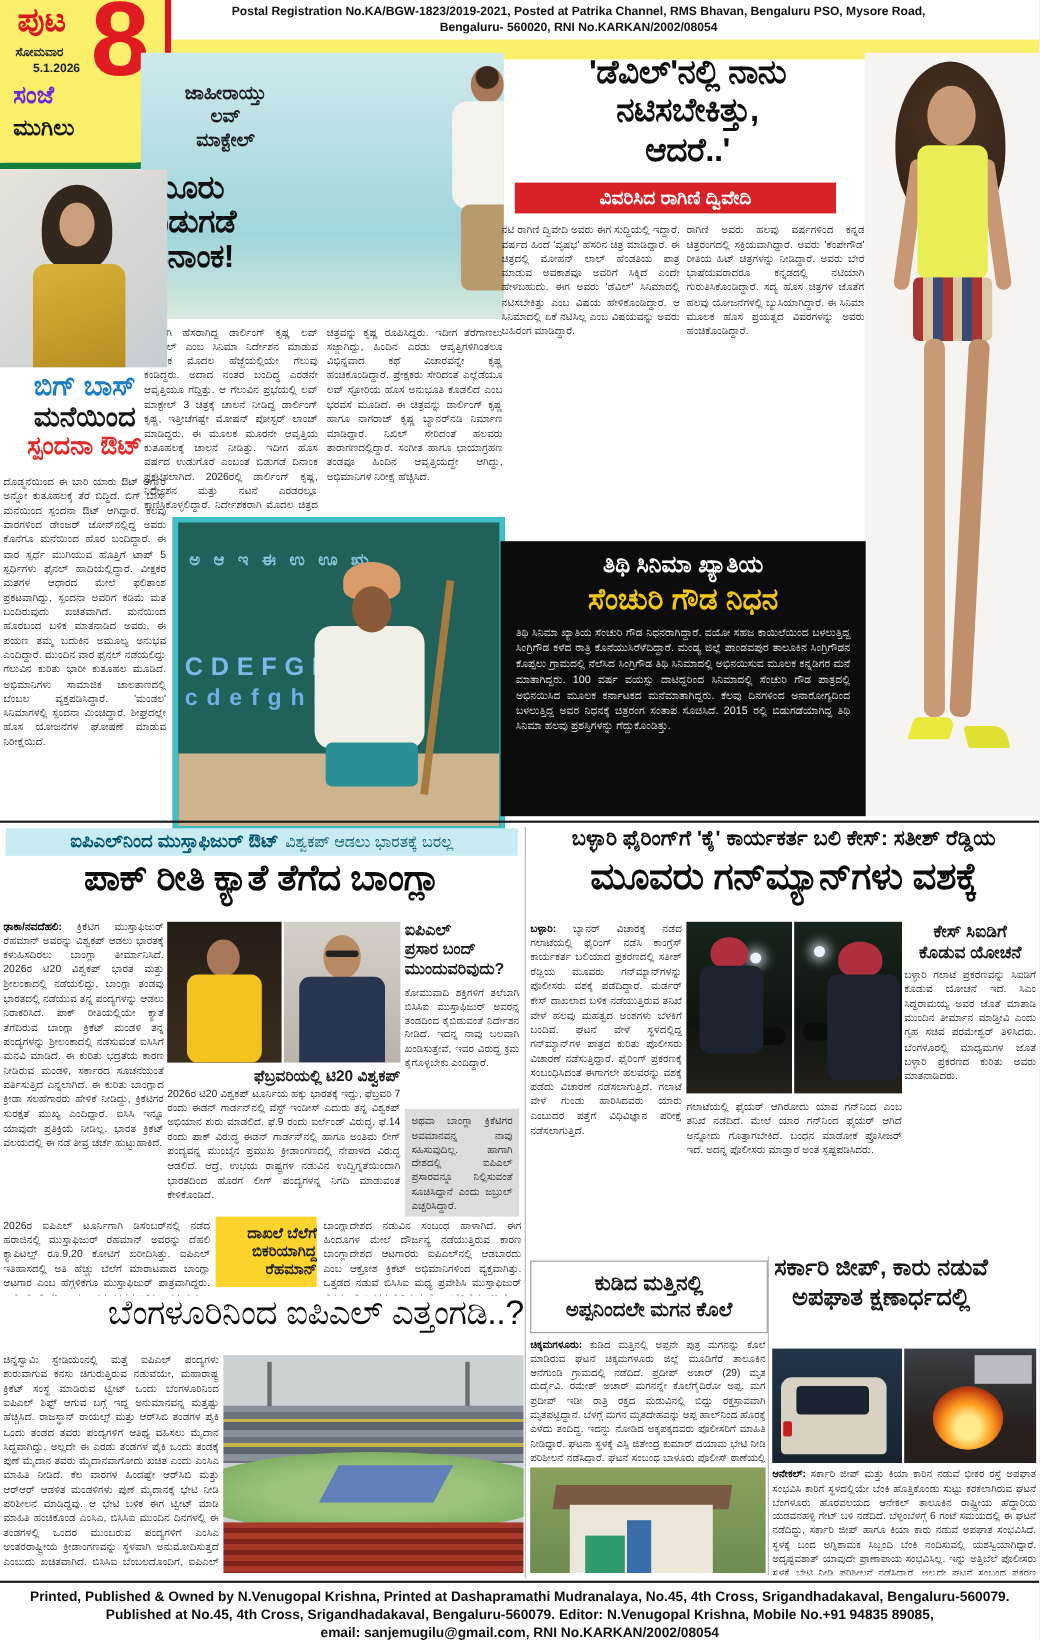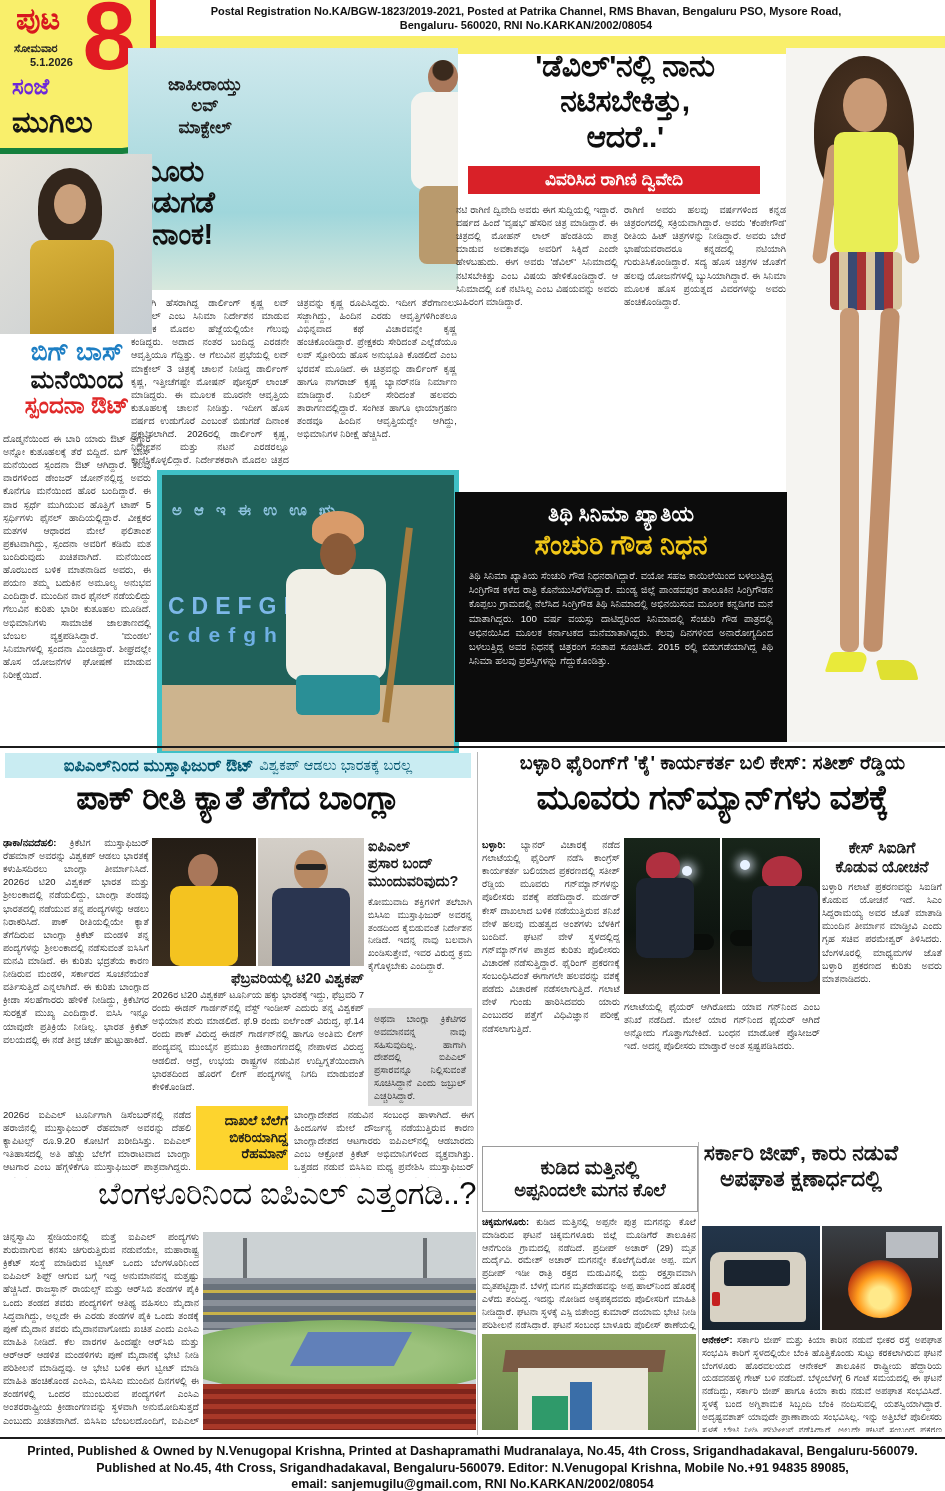--- a/index.html
+++ b/index.html
@@ -12,21 +12,21 @@
   .hline{background:#1c1c1c;}
   .vline{background:#b5b5b5;}
   
   #mast{left:0;top:0;width:150px;height:148px;background:#f9ef6b;border-right:6px solid #d8181f;
         border-bottom:6px solid #15803d;border-bottom-right-radius:34px;}
   #mast .puta{position:absolute;left:16px;top:2px;font-size:30px;font-weight:800;color:#d8181f;}
   #mast .day{position:absolute;left:14px;top:42px;font-size:11px;font-weight:bold;color:#222;}
   #mast .date{position:absolute;left:16px;top:56px;font-size:11px;font-weight:bold;color:#222;padding-left:14px;}
   #mast .num{position:absolute;right:14px;top:-12px;font-size:96px;font-weight:800;color:#e11b22;line-height:1;}
   #mast .n1{position:absolute;left:12px;top:74px;font-size:22px;font-weight:800;color:#6d28d9;}
-  #mast .n2{position:absolute;left:12px;top:106px;font-size:29px;font-weight:800;color:#151515;}
+  #mast .n2{position:absolute;left:12px;top:106px;font-size:20px;font-weight:800;color:#151515;}
   #postal{left:170px;top:5px;width:640px;font-size:11px;font-weight:bold;line-height:1.25;color:#111;text-align:center;margin-left:36px;}
   #ystrip{left:156px;top:36px;width:789px;height:18px;background:#f9ef6b;}
   
   .photo{overflow:hidden;}
   
   #beach{left:128px;top:48px;width:330px;height:242px;background:linear-gradient(180deg,#cfe9ed 0%,#b3dde2 40%,#9fd6db 68%,#d8e8dd 100%);}
   .bk{position:absolute;left:10px;top:26px;width:134px;text-align:center;font-size:17px;font-weight:800;color:#1c1c1c;line-height:1.25;}
   .bh{position:absolute;left:6px;top:108px;width:150px;font-size:29px;font-weight:800;color:#111;line-height:1.08;letter-spacing:-0.5px;}
   .man-head{position:absolute;left:300px;top:12px;width:30px;height:34px;background:radial-gradient(circle at 50% 30%,#3a2a1d 35%,#a9775a 40%);border-radius:50%;}
   .man-shirt{position:absolute;left:283px;top:44px;width:62px;height:98px;background:#f4f3ee;border-radius:14px;}

